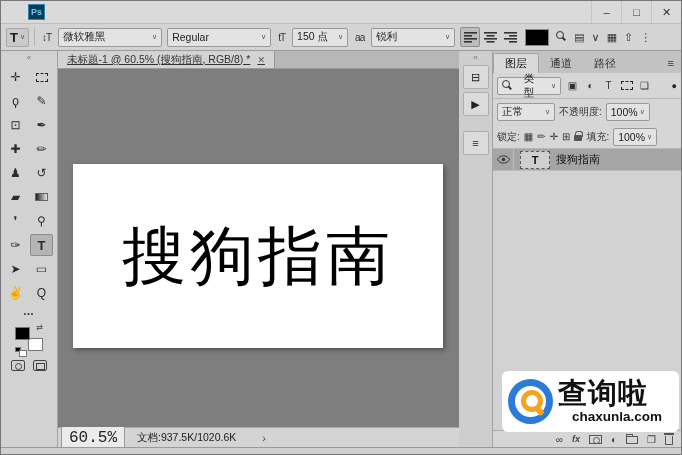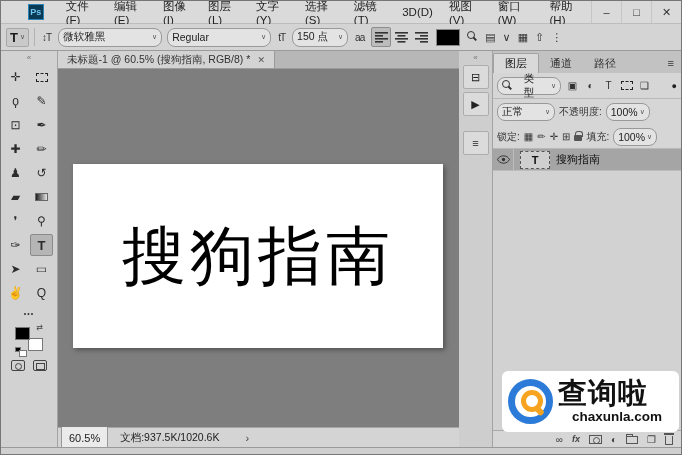--- a/index.html
+++ b/index.html
@@ -26,21 +26,21 @@
   .optionsbar{ height:27px; background:#d4d4d4; border-bottom:1px solid #9b9b9b;
     display:flex; align-items:center; padding:0 5px; gap:5px; flex:none;}
   .opt-tool{ display:flex; align-items:center; gap:2px; padding:1px 3px;
     border:1px solid #a8a8a8; background:#c9c9c9; border-radius:2px;}
   .opt-tool b{ font-size:13px; }
   .chev{ font-size:7px; color:#555; }
   .opt-sep{ width:1px; height:18px; background:#b3b3b3; }
   .opt-icon{ font-size:10px; color:#333; padding:0 2px; letter-spacing:-1px;}
   .dd{ height:19px; background:#e3e3e3; border:1px solid #999;
     display:flex; align-items:center; justify-content:space-between;
-    padding:0 4px; border-radius:8px; font-size:10.5px; color:#222;}
+    padding:0 4px; border-radius:2px; font-size:10.5px; color:#222;}
   .dd-font{ width:104px;} .dd-style{ width:104px;} .dd-size{ width:56px;} .dd-aa{ width:84px;}
   .align-group{ display:flex; }
   .align-btn{ width:20px; height:20px; display:flex; align-items:center; justify-content:center;}
   .align-btn.selected{ background:#bcbcbc; border:1px solid #8d8d8d; border-radius:2px;}
   .swatch{ width:24px; height:17px; border:1px solid #888; }
   .icon-search{ width:11px; height:11px; position:relative; display:inline-block;}
   .icon-search::before{ content:''; position:absolute; left:0; top:0; width:6px; height:6px;
     border:1.5px solid #333; border-radius:50%;}
   .icon-search::after{ content:''; position:absolute; left:6px; top:7px; width:4px; height:1.5px;
     background:#333; transform:rotate(45deg);}
@@ -69,29 +69,29 @@
   .tb-bottom{ display:flex; gap:8px; margin-top:9px; align-items:center;}
   .icon-quickmask{ width:14px; height:11px; border:1px solid #444; border-radius:2px; position:relative;}
   .icon-quickmask::after{ content:''; position:absolute; left:3px; top:2px; width:5px; height:5px;
     border:1px solid #444; border-radius:50%;}
   .icon-screenmode{ width:14px; height:11px; border:1px solid #444; border-radius:2px; position:relative;}
   .icon-screenmode::after{ content:''; position:absolute; left:2px; top:2px; width:7px; height:5px; border:1px solid #444;}
   
   .docarea{ flex:1; display:flex; flex-direction:column; min-width:0;}
   .tabbar{ height:18px; background:#b7b7b7; display:flex; flex:none; border-bottom:1px solid #9b9b9b;}
   .doctab{ background:#d3d3d3; padding:0 9px; display:flex; align-items:center; gap:7px;
-    font-size:10.5px; color:#333; border-right:1px solid #999;}
+    font-size:10.5px; color:#333; border-right:1px solid #999;text-decoration:underline;}
   .doctab .close{ font-size:9px; color:#555;}
   .canvas{ flex:1; background:#7e7e7e; position:relative; min-height:0;}
   .doc{ position:absolute; left:15px; top:95px; width:370px; height:184px; background:#ffffff;
     box-shadow:2px 2px 5px rgba(0,0,0,.35); display:flex; align-items:center; justify-content:center;}
   .doc-text{ font-size:64px; color:#000; letter-spacing:4px; font-weight:500; white-space:nowrap;}
   .statusbar{ height:20px; background:#d4d4d4; border-top:1px solid #a6a6a6;
     display:flex; align-items:center; gap:12px; padding-left:3px; font-size:10.5px; flex:none; color:#222;}
-  .zoom-field{ background:#ebebeb; border:1px solid #999; padding:9px 7px; font-size:11px;}
+  .zoom-field{ background:#ebebeb; border:1px solid #999; padding:9px 7px; font-size:16px;font-family:Liberation Mono, monospace;}
   .status-chev{ color:#444; font-size:11px; margin-left:14px;}
   
   .dock{ width:34px; background:#cecece; border-right:1px solid #a3a3a3; flex:none;
     display:flex; flex-direction:column; align-items:center; padding-top:2px; gap:3px;}
   .dock-collapse{ font-size:8px; color:#777;}
   .dock-btn{ width:26px; height:24px; background:#dbdbdb; border:1px solid #adadad; border-radius:2px;
     display:flex; align-items:center; justify-content:center; font-size:11px; color:#222;}
   .dock-gap{ height:9px; }
   
   .panel{ width:188px; background:#d6d6d6; flex:none; display:flex; flex-direction:column;}
@@ -154,33 +154,20 @@
   .wm-domain{ font-size:13.5px; font-weight:bold; color:#111; margin-top:2px; margin-left:14px;}
   svg.eye{ display:block; }
 </style>
 </head>
 <body>
 
 <div class="window">
 
   <div class="titlebar">
     <span class="ps-logo">Ps</span>
-    <div class="menu" id="menu">
-        <span class="menu-item">文件(F)</span>
-        <span class="menu-item">编辑(E)</span>
-        <span class="menu-item">图像(I)</span>
-        <span class="menu-item">图层(L)</span>
-        <span class="menu-item">文字(Y)</span>
-        <span class="menu-item">选择(S)</span>
-        <span class="menu-item">滤镜(T)</span>
-        <span class="menu-item">3D(D)</span>
-        <span class="menu-item">视图(V)</span>
-        <span class="menu-item">窗口(W)</span>
-        <span class="menu-item">帮助(H)</span>
-      </div>
     <div class="win-controls" id="win-controls">
         <span class="win-btn">–</span>
         <span class="win-btn">□</span>
         <span class="win-btn">✕</span>
       </div>
   </div>
 
   <div class="optionsbar">
     <span class="opt-tool">
       <b>T</b>
@@ -195,20 +182,24 @@
     <span class="dd dd-style">
       <span>Regular</span>
       <span class="chev">∨</span>
     </span>
     <span class="opt-icon">tT</span>
     <span class="dd dd-size">
       <span>150 点</span>
       <span class="chev">∨</span>
     </span>
     <span class="opt-icon">aa</span>
+    <span class="dd dd-aa">
+      <span>锐利</span>
+      <span class="chev">∨</span>
+    </span>
     <span class="align-group">
       <span class="align-btn selected">
         <svg width="13" height="11" viewBox="0 0 13 11">
           <g fill="#333">
               <rect x="0" y="0" width="13" height="1.6"></rect>
               <rect x="0" y="3" width="8" height="1.6"></rect>
               <rect x="0" y="6" width="13" height="1.6"></rect>
               <rect x="0" y="9" width="8" height="1.6"></rect>
             </g>
         </svg>

